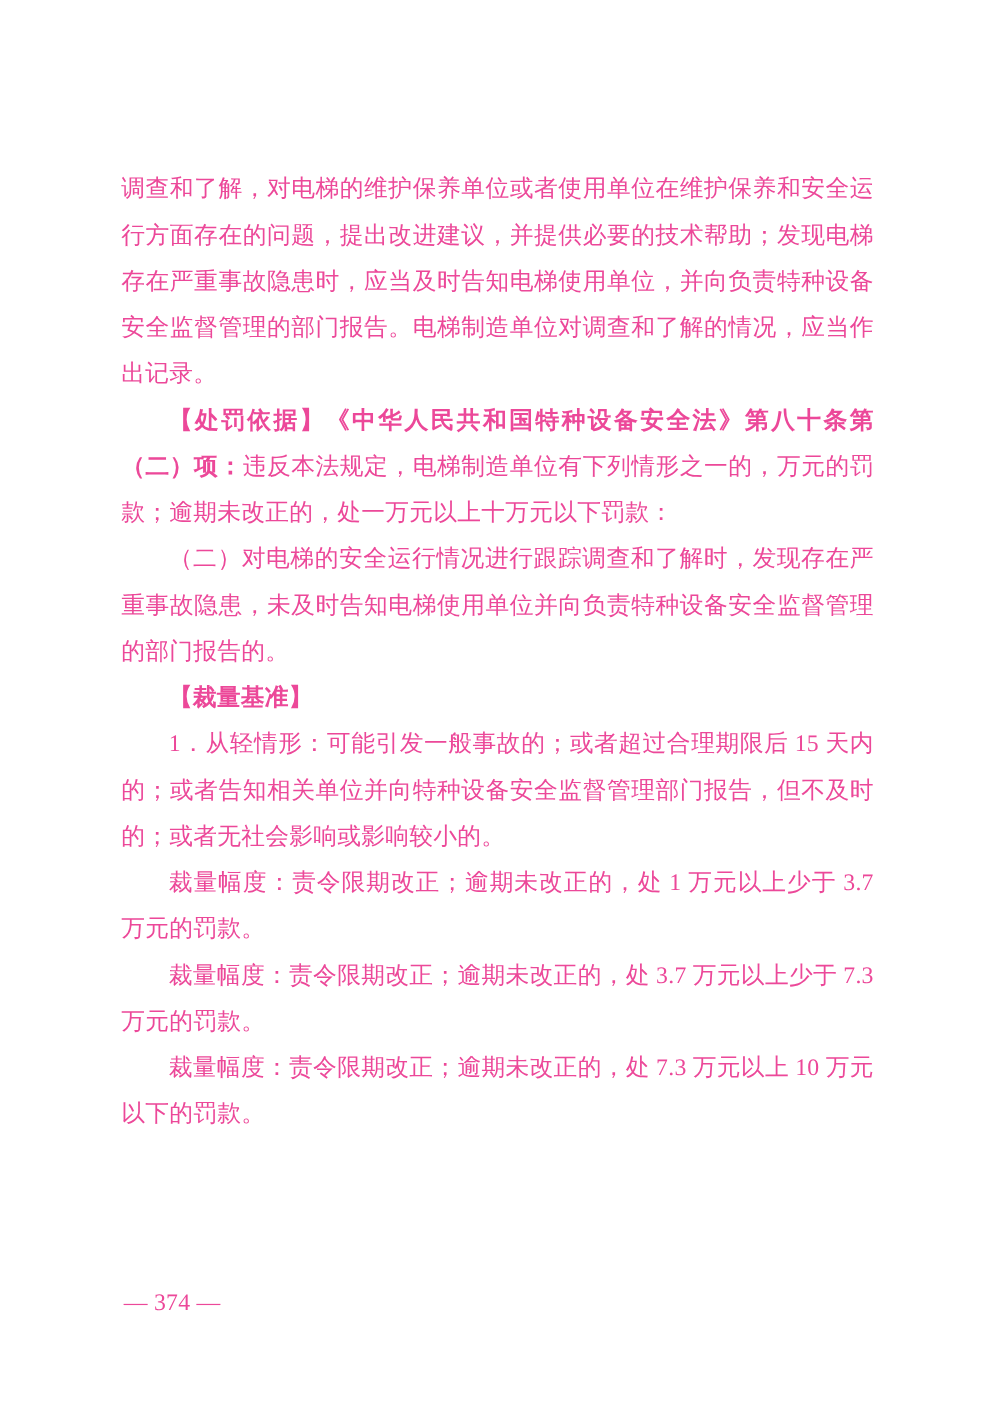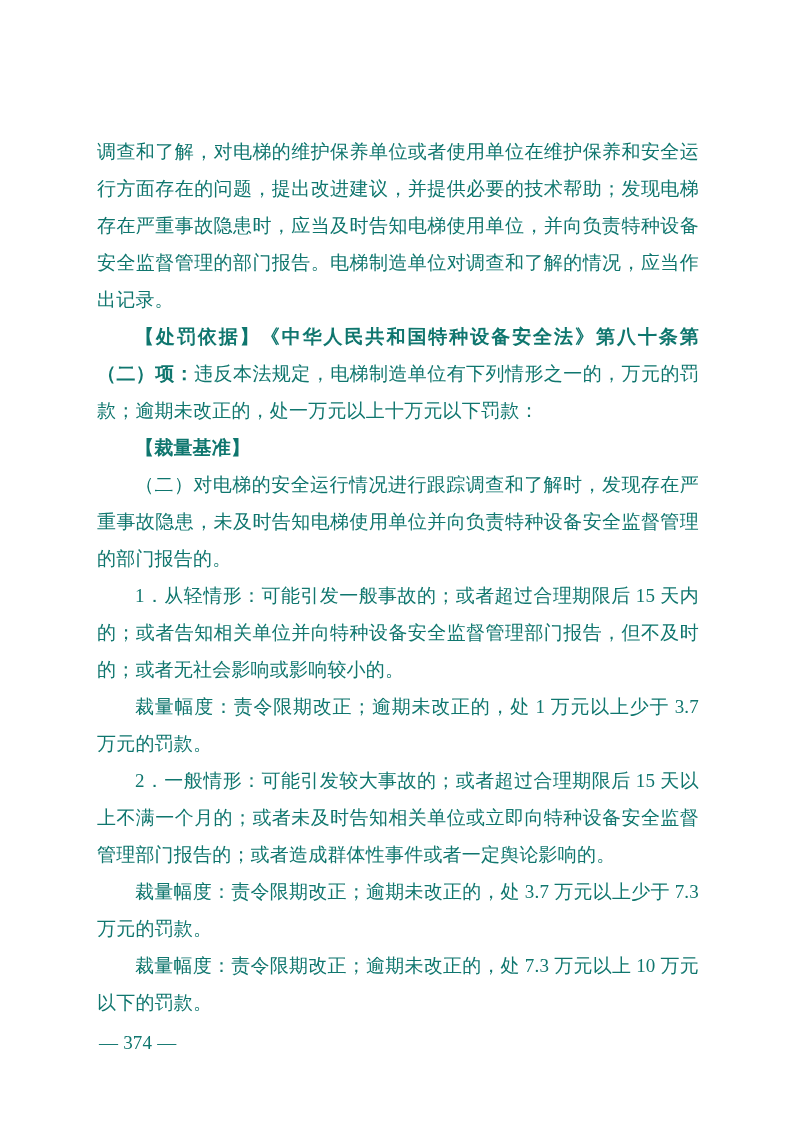--- a/index.html
+++ b/index.html
@@ -7,21 +7,21 @@
     padding: 0;
     background: #ffffff;
   }
   .page {
     position: relative;
     width: 793px;
     height: 1122px;
     background: #ffffff;
     overflow: hidden;
     font-family: "Liberation Serif", "DejaVu Serif", serif;
-    color: #0f766e;
+    color: #ec4899;
   }
   .content {
     position: absolute;
     left: 97px;
     top: 133px;
     width: 602px;
   }
   .para {
     margin: 0;
     font-size: 19px;
@@ -48,29 +48,28 @@
 </head>
 <body>
 
 <div class="page">
   <div class="content">
 
     <p class="para no-indent"><span>调查和了解，对电梯的维护保养单位或者使用单位在维护保养和安全运行方面存在的问题，提出改进建议，并提供必要的技术帮助；发现电梯存在严重事故隐患时，应当及时告知电梯使用单位，并向负责特种设备安全监督管理的部门报告。电梯制造单位对调查和了解的情况，应当作出记录。</span></p>
 
     <p class="para"><span class="bold">【处罚依据】《中华人民共和国特种设备安全法》第八十条第（二）项：</span><span>违反本法规定，电梯制造单位有下列情形之一的，万元的罚款；逾期未改正的，处一万元以上十万元以下罚款：</span></p>
 
+    <p class="para"><span>（二）对电梯的安全运行情况进行跟踪调查和了解时，发现存在严重事故隐患，未及时告知电梯使用单位并向负责特种设备安全监督管理的部门报告的。</span></p>
+
     <p class="para"><span class="bold">【裁量基准】</span></p>
-
-    <p class="para"><span>（二）对电梯的安全运行情况进行跟踪调查和了解时，发现存在严重事故隐患，未及时告知电梯使用单位并向负责特种设备安全监督管理的部门报告的。</span></p>
 
     <p class="para"><span>1．从轻情形：可能引发一般事故的；或者超过合理期限后 15 天内的；或者告知相关单位并向特种设备安全监督管理部门报告，但不及时的；或者无社会影响或影响较小的。</span></p>
 
     <p class="para"><span>裁量幅度：责令限期改正；逾期未改正的，处 1 万元以上少于 3.7 万元的罚款。</span></p>
 
-    <p class="para"><span>2．一般情形：可能引发较大事故的；或者超过合理期限后 15 天以上不满一个月的；或者未及时告知相关单位或立即向特种设备安全监督管理部门报告的；或者造成群体性事件或者一定舆论影响的。</span></p>
 
     <p class="para"><span>裁量幅度：责令限期改正；逾期未改正的，处 3.7 万元以上少于 7.3 万元的罚款。</span></p>
 
 
     <p class="para"><span>裁量幅度：责令限期改正；逾期未改正的，处 7.3 万元以上 10 万元以下的罚款。</span></p>
 
   </div>
 
   <div class="footer"><span>— 374 —</span></div>
 </div>

